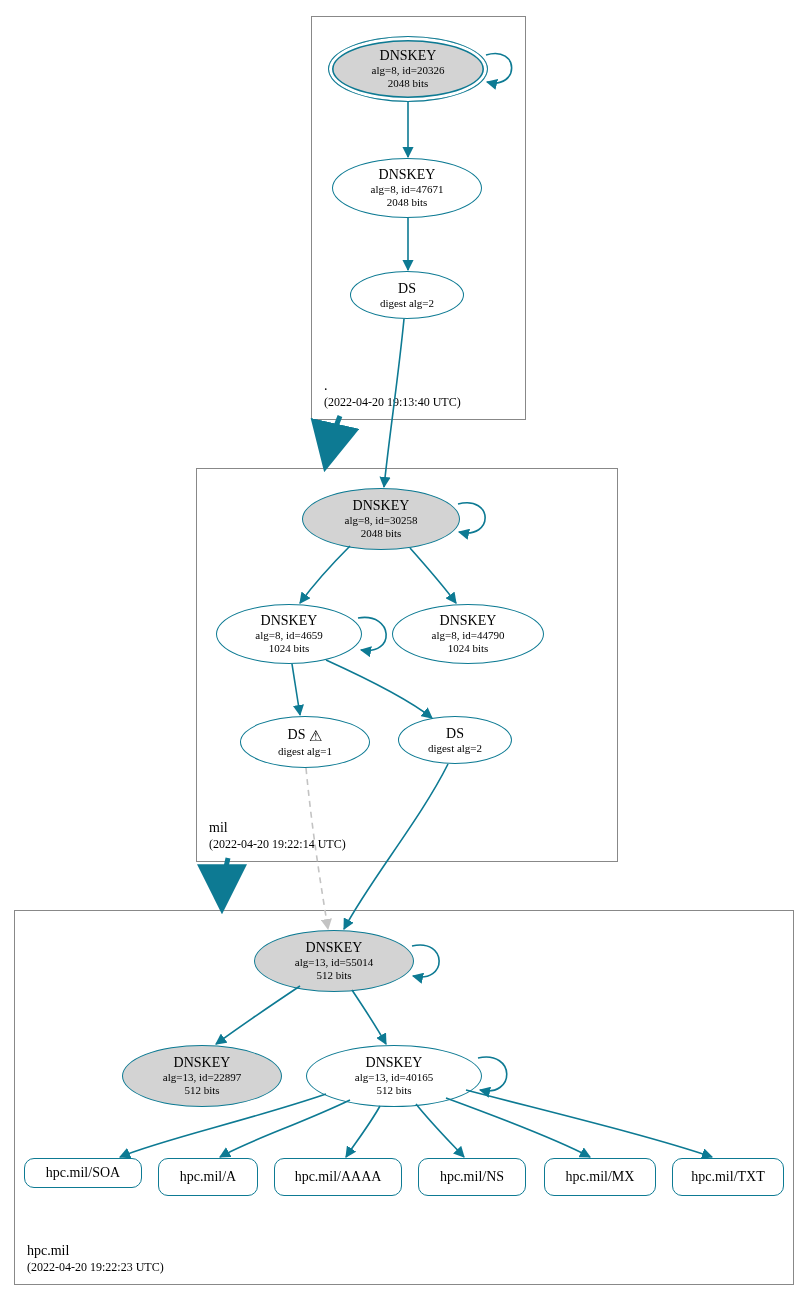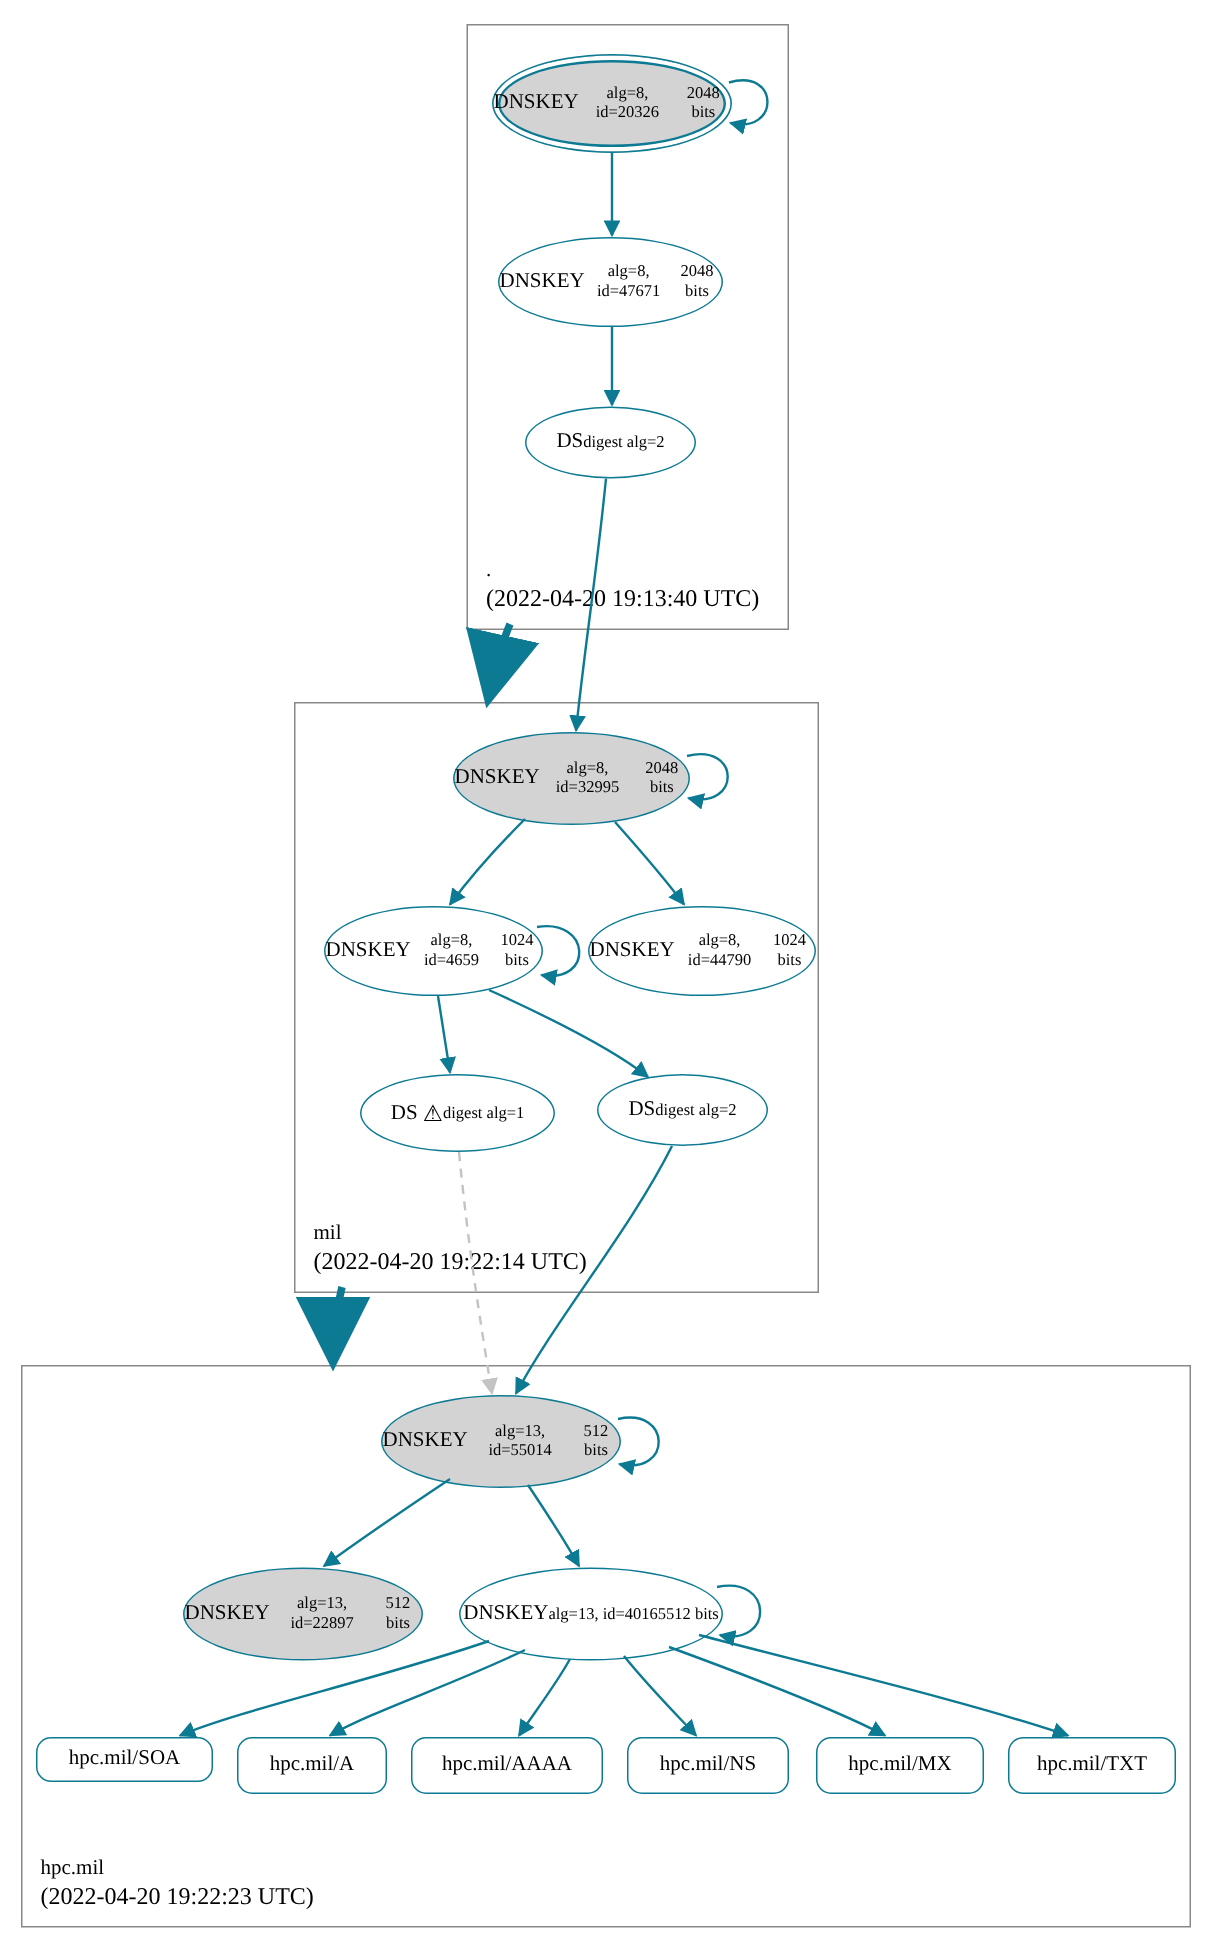--- a/index.html
+++ b/index.html
@@ -1,42 +1,42 @@
 <!DOCTYPE html>
 <html><head>
 <meta charset="utf-8">
 <style>
 html,body{margin:0;padding:0;background:#fff;font-family:"Times New Roman",Times,serif;font-size:14px;color:#000}
 .page{width:807px;height:1299px;position:relative}
 .zone{position:absolute;border:1px solid #888;box-sizing:border-box}
 .zone-label{position:absolute;left:12px;bottom:8px;font-size:14px;line-height:1.3}
 .zone-label .name{display:block}
-.zone-label .ts{display:block;font-size:16px}
-.node{position:absolute;display:flex;flex-direction:row;align-items:center;justify-content:center;text-align:center;border:1.6px solid #0d7a93;box-sizing:border-box;background:#fff}
+.zone-label .ts{display:block;font-size:12px}
+.node{position:absolute;display:flex;flex-direction:column;align-items:center;justify-content:center;text-align:center;border:1.6px solid #0d7a93;box-sizing:border-box;background:#fff}
 .ellipse{border-radius:50%}
 .ksk{background:#d3d3d3}
 .ksk-double{box-shadow:0 0 0 3px #fff inset,0 0 0 4.6px #0d7a93 inset}
 .rrect{border-radius:10px}
 .t1{font-size:14px}
 .t2{font-size:11px;line-height:1.15}
 .warn{display:inline-block;font-size:15px;vertical-align:middle}
 svg.edges{position:absolute;left:0;top:0;pointer-events:none}
 </style>
 </head>
 <body>
 <div class="page">
 
 <div class="zone" style="left:311px;top:16px;width:215px;height:404px">
   <div class="zone-label">
     <span class="name">.</span>
     <span class="ts">(2022-04-20 19:13:40 UTC)</span>
   </div>
 </div>
 
-<div class="zone" style="left:196px;top:468px;width:350px;height:394px">
+<div class="zone" style="left:196px;top:468px;width:422px;height:394px">
   <div class="zone-label">
     <span class="name">mil</span>
     <span class="ts">(2022-04-20 19:22:14 UTC)</span>
   </div>
 </div>
 
 <div class="zone" style="left:14px;top:910px;width:780px;height:375px">
   <div class="zone-label">
     <span class="name">hpc.mil</span>
     <span class="ts">(2022-04-20 19:22:23 UTC)</span>
@@ -53,21 +53,21 @@
   <span class="t2">alg=8, id=47671</span>
   <span class="t2">2048 bits</span>
 </div>
 <div class="node ellipse" style="left:350px;top:271px;width:114px;height:48px">
   <span class="t1">DS</span>
   <span class="t2">digest alg=2</span>
 </div>
 
 <div class="node ellipse ksk" style="left:302px;top:488px;width:158px;height:62px">
   <span class="t1">DNSKEY</span>
-  <span class="t2">alg=8, id=32995</span>
+  <span class="t2">alg=8, id=30258</span>
   <span class="t2">2048 bits</span>
 </div>
 <div class="node ellipse" style="left:216px;top:604px;width:146px;height:60px">
   <span class="t1">DNSKEY</span>
   <span class="t2">alg=8, id=4659</span>
   <span class="t2">1024 bits</span>
 </div>
 <div class="node ellipse" style="left:392px;top:604px;width:152px;height:60px">
   <span class="t1">DNSKEY</span>
   <span class="t2">alg=8, id=44790</span>

